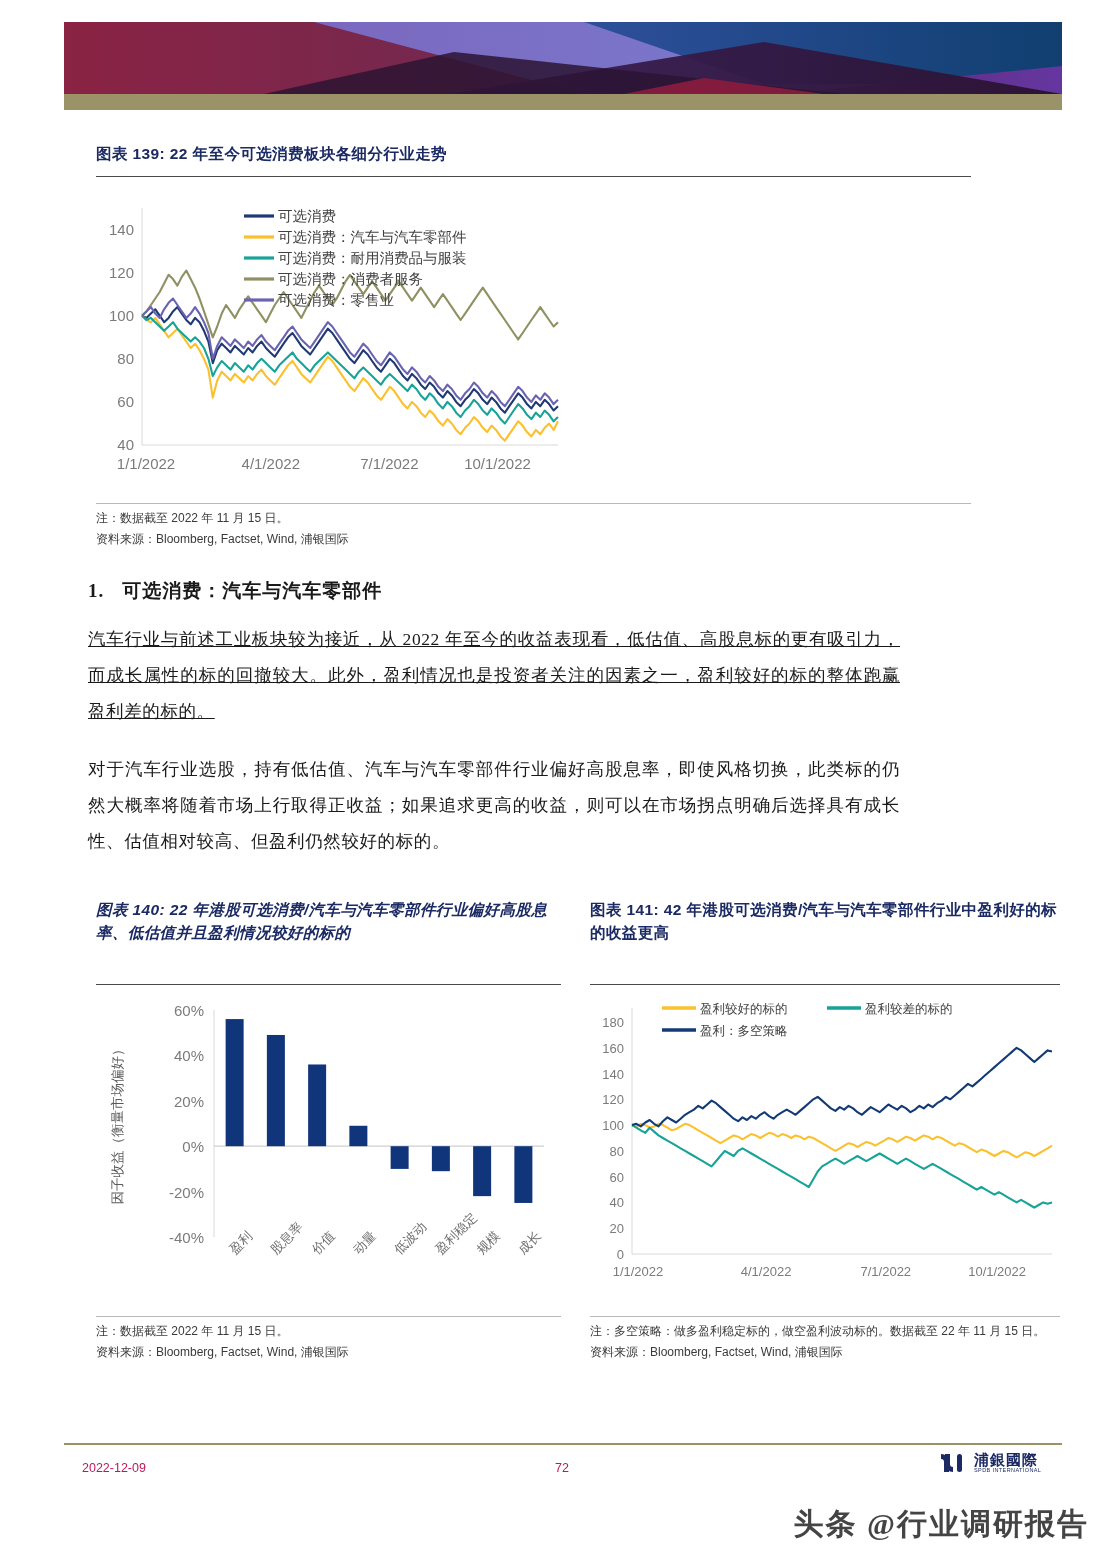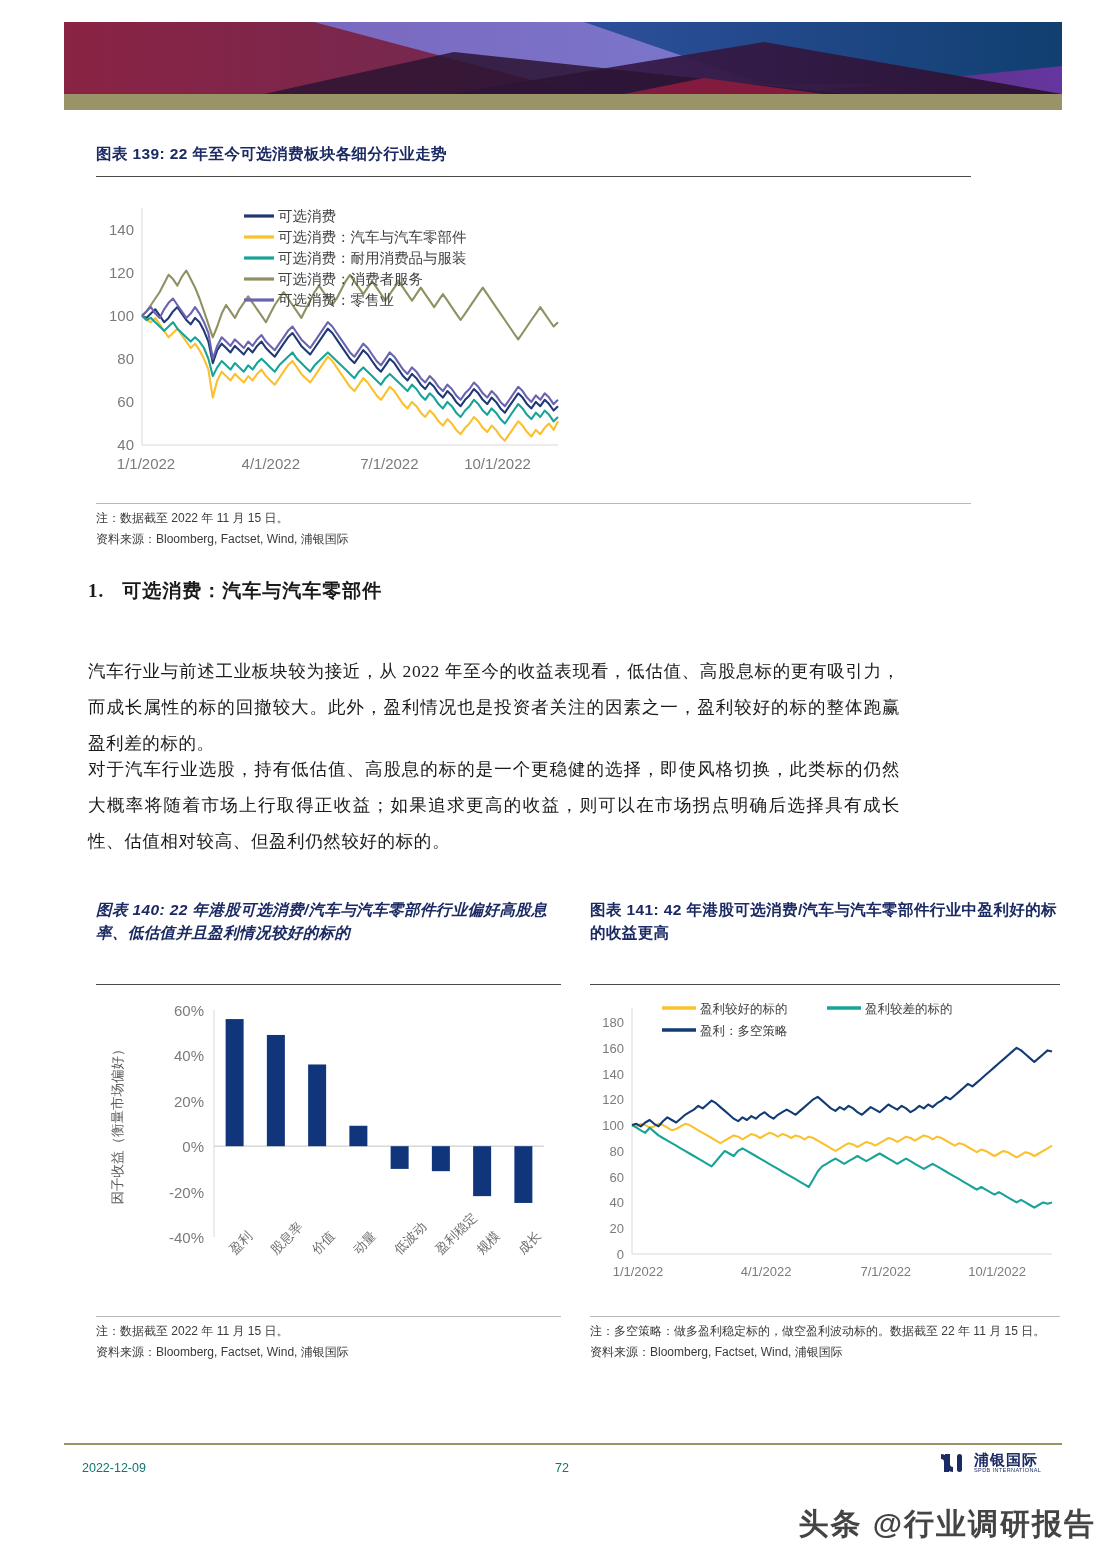--- a/index.html
+++ b/index.html
@@ -64,29 +64,29 @@
   .para{
     font-family:"Liberation Serif","DejaVu Serif",serif;
     font-size:17.5px;color:#1a1a1a;line-height:2.05;letter-spacing:.6px;
     text-align:justify;
   }
 
   
   .footer-rule{position:absolute;left:52px;top:1443px;width:998px;border-top:2px solid #9a9368;}
   .footer-txt{
     font-family:"Liberation Sans","DejaVu Sans",sans-serif;
-    font-size:12.5px;color:#0f766e;
+    font-size:12.5px;color:#be185d;
   }
   .logo-txt{
     font-family:"Liberation Sans","DejaVu Sans",sans-serif;
     color:#1b2a63;font-weight:bold;
   }
   .wm{
-    position:absolute;right:18px;bottom:14px;
-    font-family:Liberation Sans, sans-serif;
+    position:absolute;right:25px;bottom:14px;
+    font-family:Liberation Serif, serif;
     font-size:30px;font-weight:bold;color:#2b2b2b;opacity:.88;
     letter-spacing:2px;white-space:nowrap;
   }
 </style>
 </head>
 <body>
 
 <div class="page">
 
   <div class="banner">
@@ -172,22 +172,22 @@
   <div class="note" style="position:absolute;left:84px;top:508px;width:875px;">
     <div>注：数据截至 2022 年 11 月 15 日。</div>
     <div>资料来源：Bloomberg, Factset, Wind, 浦银国际</div>
   </div>
 
   <div style="position:absolute;left:76px;top:578px;width:880px;">
     <span class="sec-head">1.</span>
     <span class="sec-head" style="margin-left:14px;">可选消费：汽车与汽车零部件</span>
   </div>
 
-  <div class="para" style="position:absolute;left:76px;top:654px;width:812px;">汽车行业与前述工业板块较为接近，从 2022 年至今的收益表现看，低估值、高股息标的更有吸引力，而成长属性的标的回撤较大。此外，盈利情况也是投资者关注的因素之一，盈利较好的标的整体跑赢盈利差的标的。</div>
-  <div class="para" style="position:absolute;left:76px;top:752px;width:812px;">对于汽车行业选股，持有低估值、高股息的标的是一个更稳健的选择，即使风格切换，此类标的仍然大概率将随着市场上行取得正收益；如果追求更高的收益，则可以在市场拐点明确后选择具有成长性、估值相对较高、但盈利仍然较好的标的。</div>
+  <div class="para" style="position:absolute;left:76px;top:622px;width:812px;text-decoration:underline;">汽车行业与前述工业板块较为接近，从 2022 年至今的收益表现看，低估值、高股息标的更有吸引力，而成长属性的标的回撤较大。此外，盈利情况也是投资者关注的因素之一，盈利较好的标的整体跑赢盈利差的标的。</div>
+  <div class="para" style="position:absolute;left:76px;top:752px;width:812px;">对于汽车行业选股，持有低估值、汽车与汽车零部件行业偏好高股息率，即使风格切换，此类标的仍然大概率将随着市场上行取得正收益；如果追求更高的收益，则可以在市场拐点明确后选择具有成长性、估值相对较高、但盈利仍然较好的标的。</div>
 
   <div style="position:absolute;left:84px;top:898px;width:465px;font-style:italic;">
     <div class="ex-title">图表 140: 22 年港股可选消费/汽车与汽车零部件行业偏好高股息率、低估值并且盈利情况较好的标的</div>
   </div>
   <div class="rule" style="position:absolute;left:84px;top:984px;width:465px;"></div>
 
   <div class="chartbox" style="position:absolute;left:84px;top:992px;width:465px;height:320px;">
     <svg id="svg140" width="465" height="320" viewBox="0 0 465 320" xmlns="http://www.w3.org/2000/svg">
         <line x1="118" y1="18" x2="118" y2="245" stroke="#d9d9d9" stroke-width="1"></line>
         <line x1="118" y1="154.2" x2="448" y2="154.2" stroke="#d0d0d0" stroke-width="1.3"></line>
@@ -268,19 +268,19 @@
   <div class="footer-txt" style="position:absolute;left:70px;top:1461px;">2022-12-09</div>
   <div class="footer-txt" style="position:absolute;left:543px;top:1461px;">72</div>
 
   <div style="position:absolute;left:925px;top:1450px;display:flex;align-items:center;gap:7px;">
     <svg width="30" height="26" viewBox="0 0 30 26">
       <path d="M4 4 a8 8 0 0 1 8 8 v10 h-5 v-10 a3 3 0 0 0 -3 -3 z" fill="#1b2a63"></path>
       <path d="M16 22 a8 8 0 0 1 -8 -8 v-10 h5 v10 a3 3 0 0 0 3 3 z" fill="#1b2a63"></path>
       <rect x="20" y="4" width="5" height="18" rx="2.5" fill="#1b2a63"></rect>
     </svg>
     <div style="line-height:1.05;">
-      <div class="logo-txt" style="font-size:15px;letter-spacing:1px;">浦银国际</div>
+      <div class="logo-txt" style="font-size:15px;letter-spacing:1px;">浦銀國際</div>
       <div class="logo-txt" style="font-size:5.5px;font-weight:normal;letter-spacing:.4px;">SPDB INTERNATIONAL</div>
     </div>
   </div>
 
   <div class="wm">头条 @行业调研报告</div>
 </div>
 
 </body></html>

